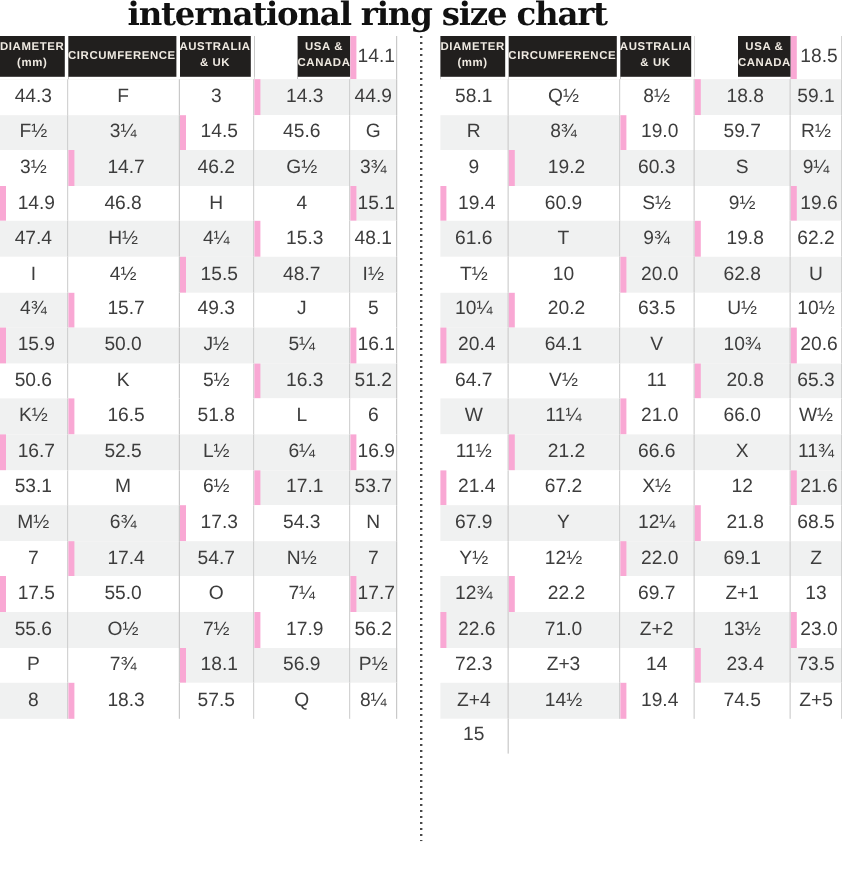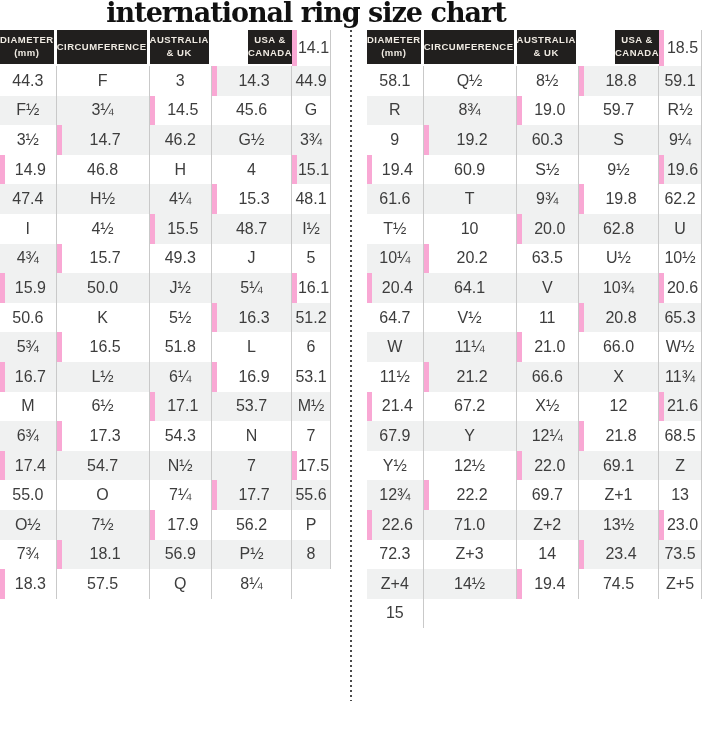--- a/index.html
+++ b/index.html
@@ -127,26 +127,27 @@
       <div class="cell c0 stripe">15.9</div>
       <div class="cell c1 stripe">50.0</div>
       <div class="cell c2 stripe">J½</div>
       <div class="cell c3 stripe">5¼</div>
       <div class="cell c0">16.1</div>
       <div class="cell c1">50.6</div>
       <div class="cell c2">K</div>
       <div class="cell c3">5½</div>
       <div class="cell c0 stripe">16.3</div>
       <div class="cell c1 stripe">51.2</div>
-      <div class="cell c3 stripe">5¾</div>
+      <div class="cell c2 stripe">K½</div>
       <div class="cell c0">16.5</div>
       <div class="cell c1">51.8</div>
       <div class="cell c2">L</div>
       <div class="cell c3">6</div>
       <div class="cell c0 stripe">16.7</div>
+      <div class="cell c1 stripe">52.5</div>
       <div class="cell c2 stripe">L½</div>
       <div class="cell c3 stripe">6¼</div>
       <div class="cell c0">16.9</div>
       <div class="cell c1">53.1</div>
       <div class="cell c2">M</div>
       <div class="cell c3">6½</div>
       <div class="cell c0 stripe">17.1</div>
       <div class="cell c1 stripe">53.7</div>
       <div class="cell c2 stripe">M½</div>
       <div class="cell c3 stripe">6¾</div>

